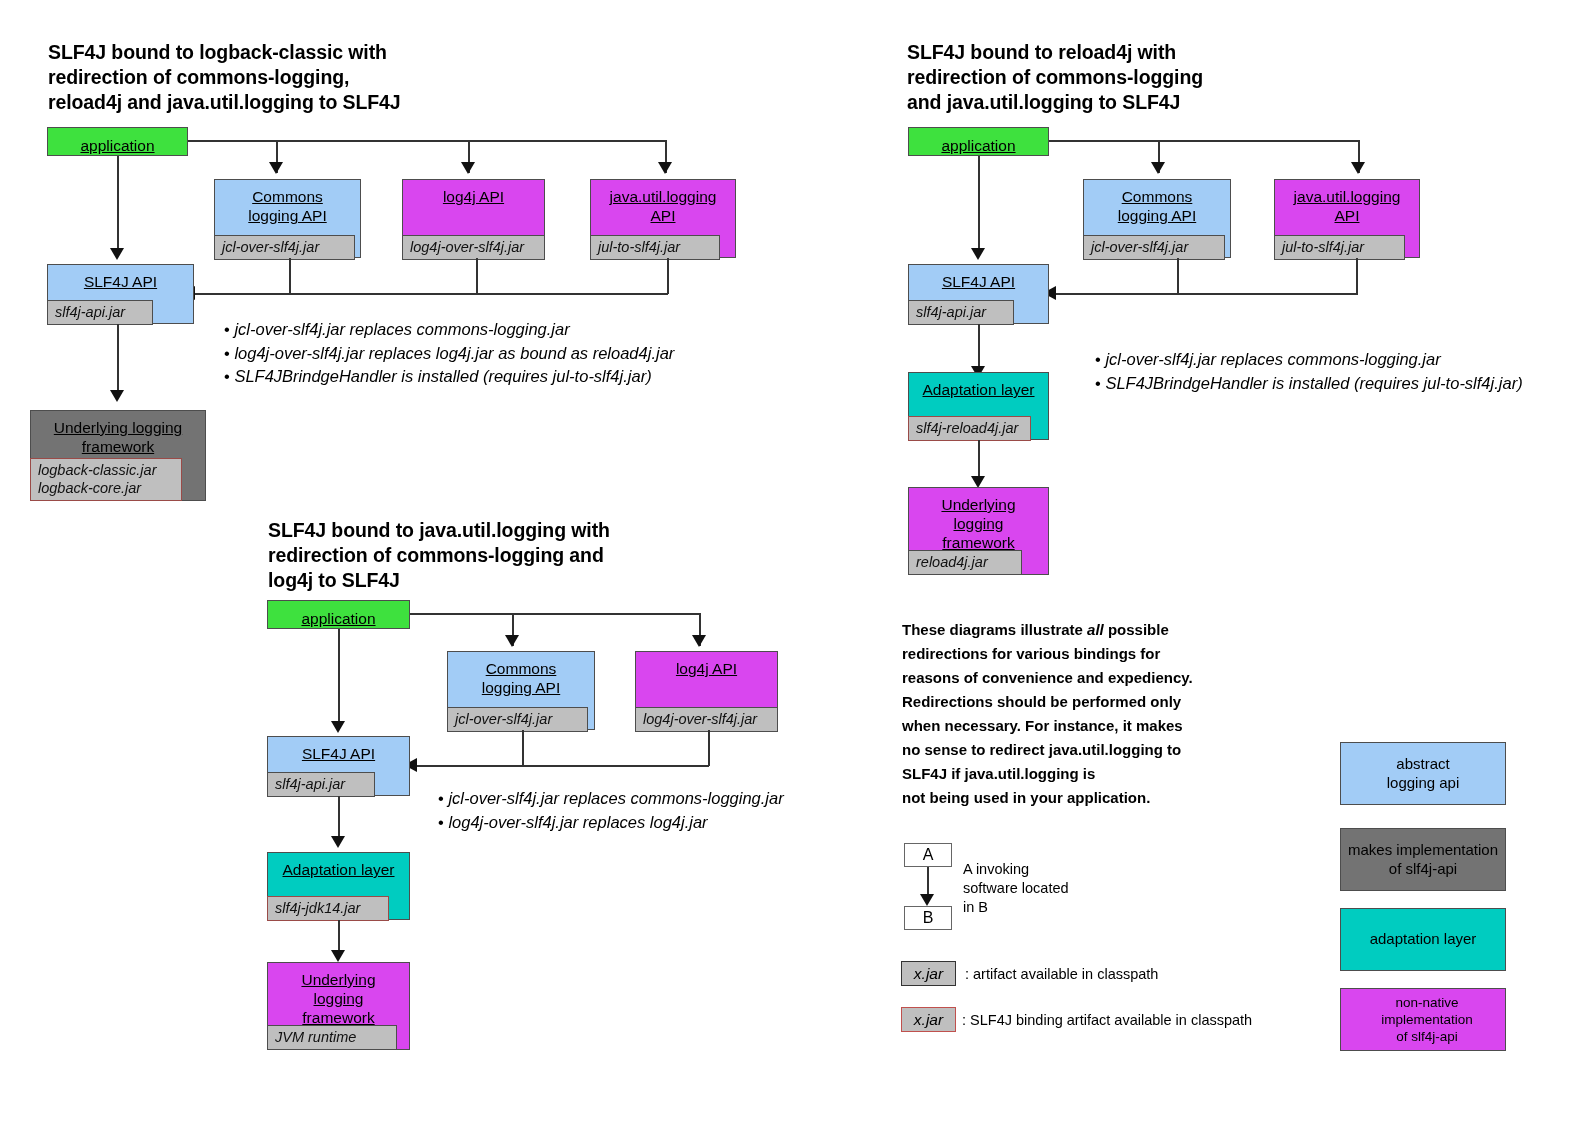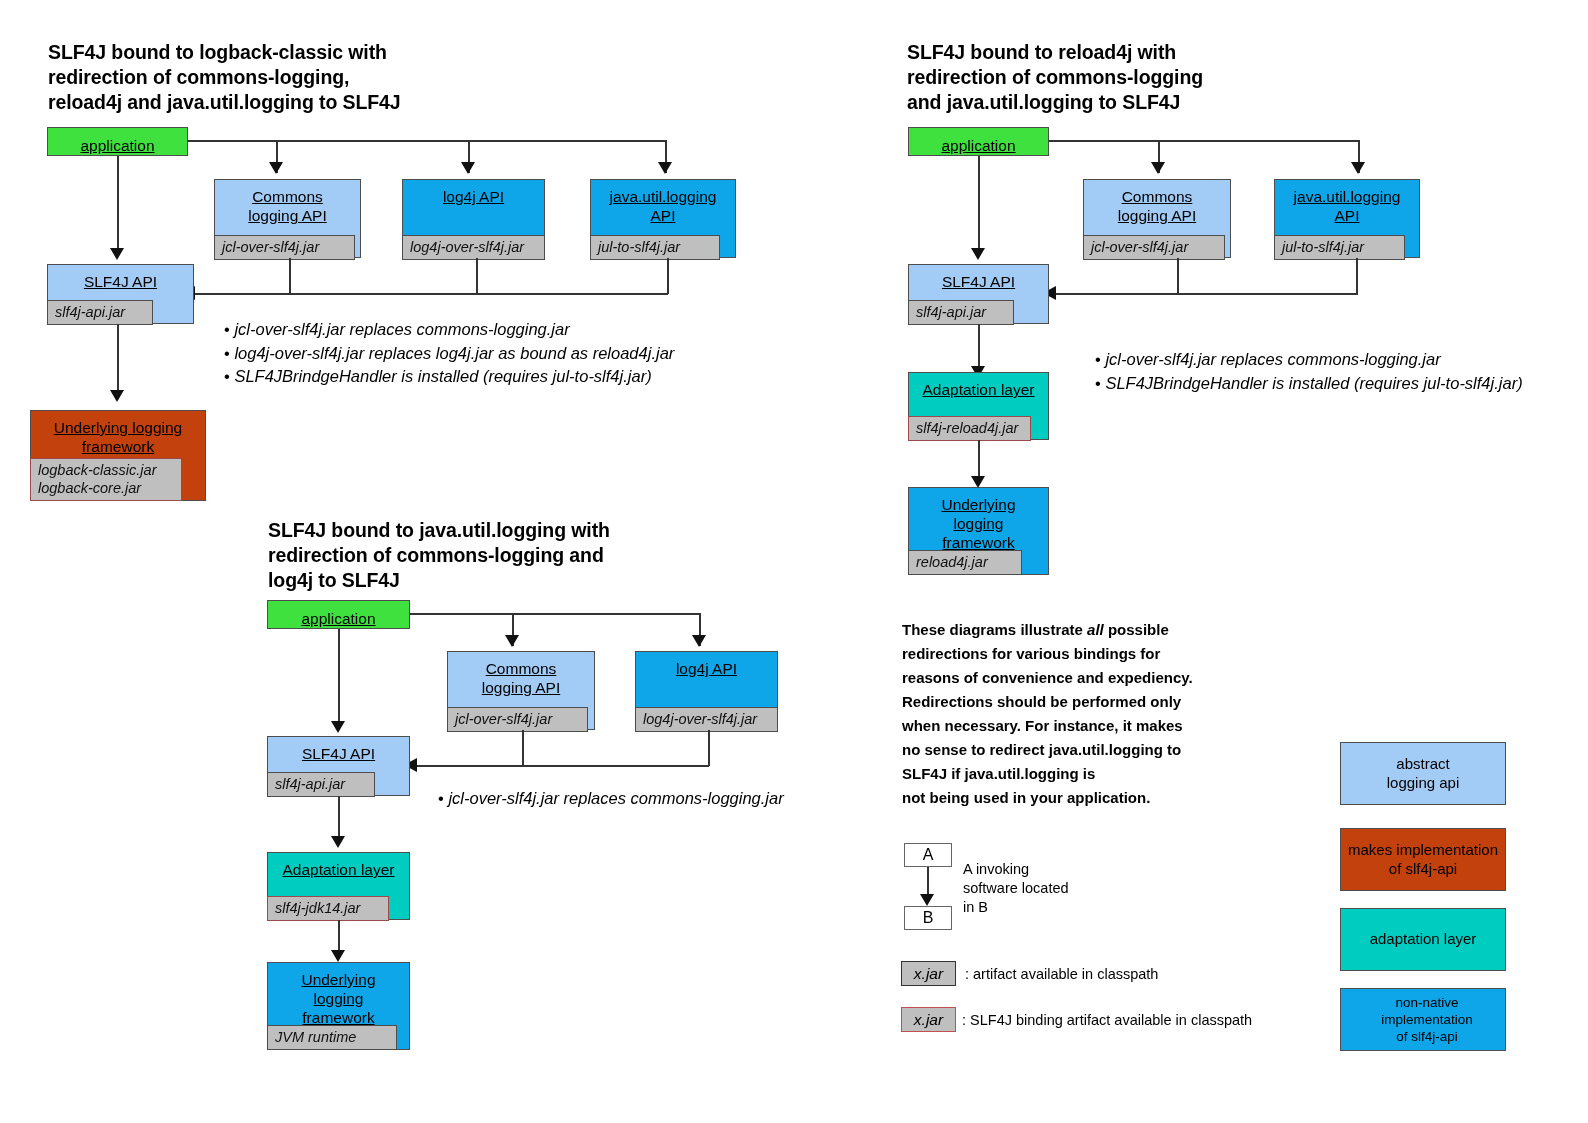--- a/index.html
+++ b/index.html
@@ -37,23 +37,23 @@
     background:#bfbfbf;border:1.4px solid #4d4d4d;
     font-style:italic;font-size:14.5px;line-height:18px;
     padding:2px 7px 3px 7px;white-space:pre-line;
     text-align:left;color:#111;
   }
   .jar.binding{border-color:#9a4b48;}
 
   
   .c-green{background:#3ee13e;}
   .c-absapi{background:#a2ccf6;}
-  .c-native{background:#c2410c;}
+  .c-native{background:#737373;}
   .c-adapt{background:#00ccc0;}
-  .c-nonnative{background:#0ea5e9;}
+  .c-nonnative{background:#d946ef;}
 
   
   .ln{position:absolute;background:#333;}
   .lh{height:1.6px;}
   .lv{width:1.6px;}
   .arrow-d{
     position:absolute;width:0;height:0;
     border-left:7.5px solid transparent;border-right:7.5px solid transparent;
     border-top:12px solid #111;
   }
@@ -276,20 +276,21 @@
 
 <div class="node top c-nonnative" style="left:267px;top:962px;width:143px;height:88px;">
   <div class="ntitle">Underlying
 logging
 framework</div>
 </div>
 <div class="jar" style="left:267px;top:1025px;width:130px;">JVM runtime</div>
 
 <div class="notes" style="left:438px;top:787px;">
   <div>jcl-over-slf4j.jar replaces commons-logging.jar</div>
+  <div>log4j-over-slf4j.jar replaces log4j.jar</div>
 </div>
 
 <div class="para" style="left:902px;top:618px;">These diagrams illustrate <i>all</i> possible
 redirections for various bindings for
 reasons of convenience and expediency.
 Redirections should be performed only
 when necessary. For instance, it makes
 no sense to redirect java.util.logging to
 SLF4J if java.util.logging is
 not being used in your application.</div>

